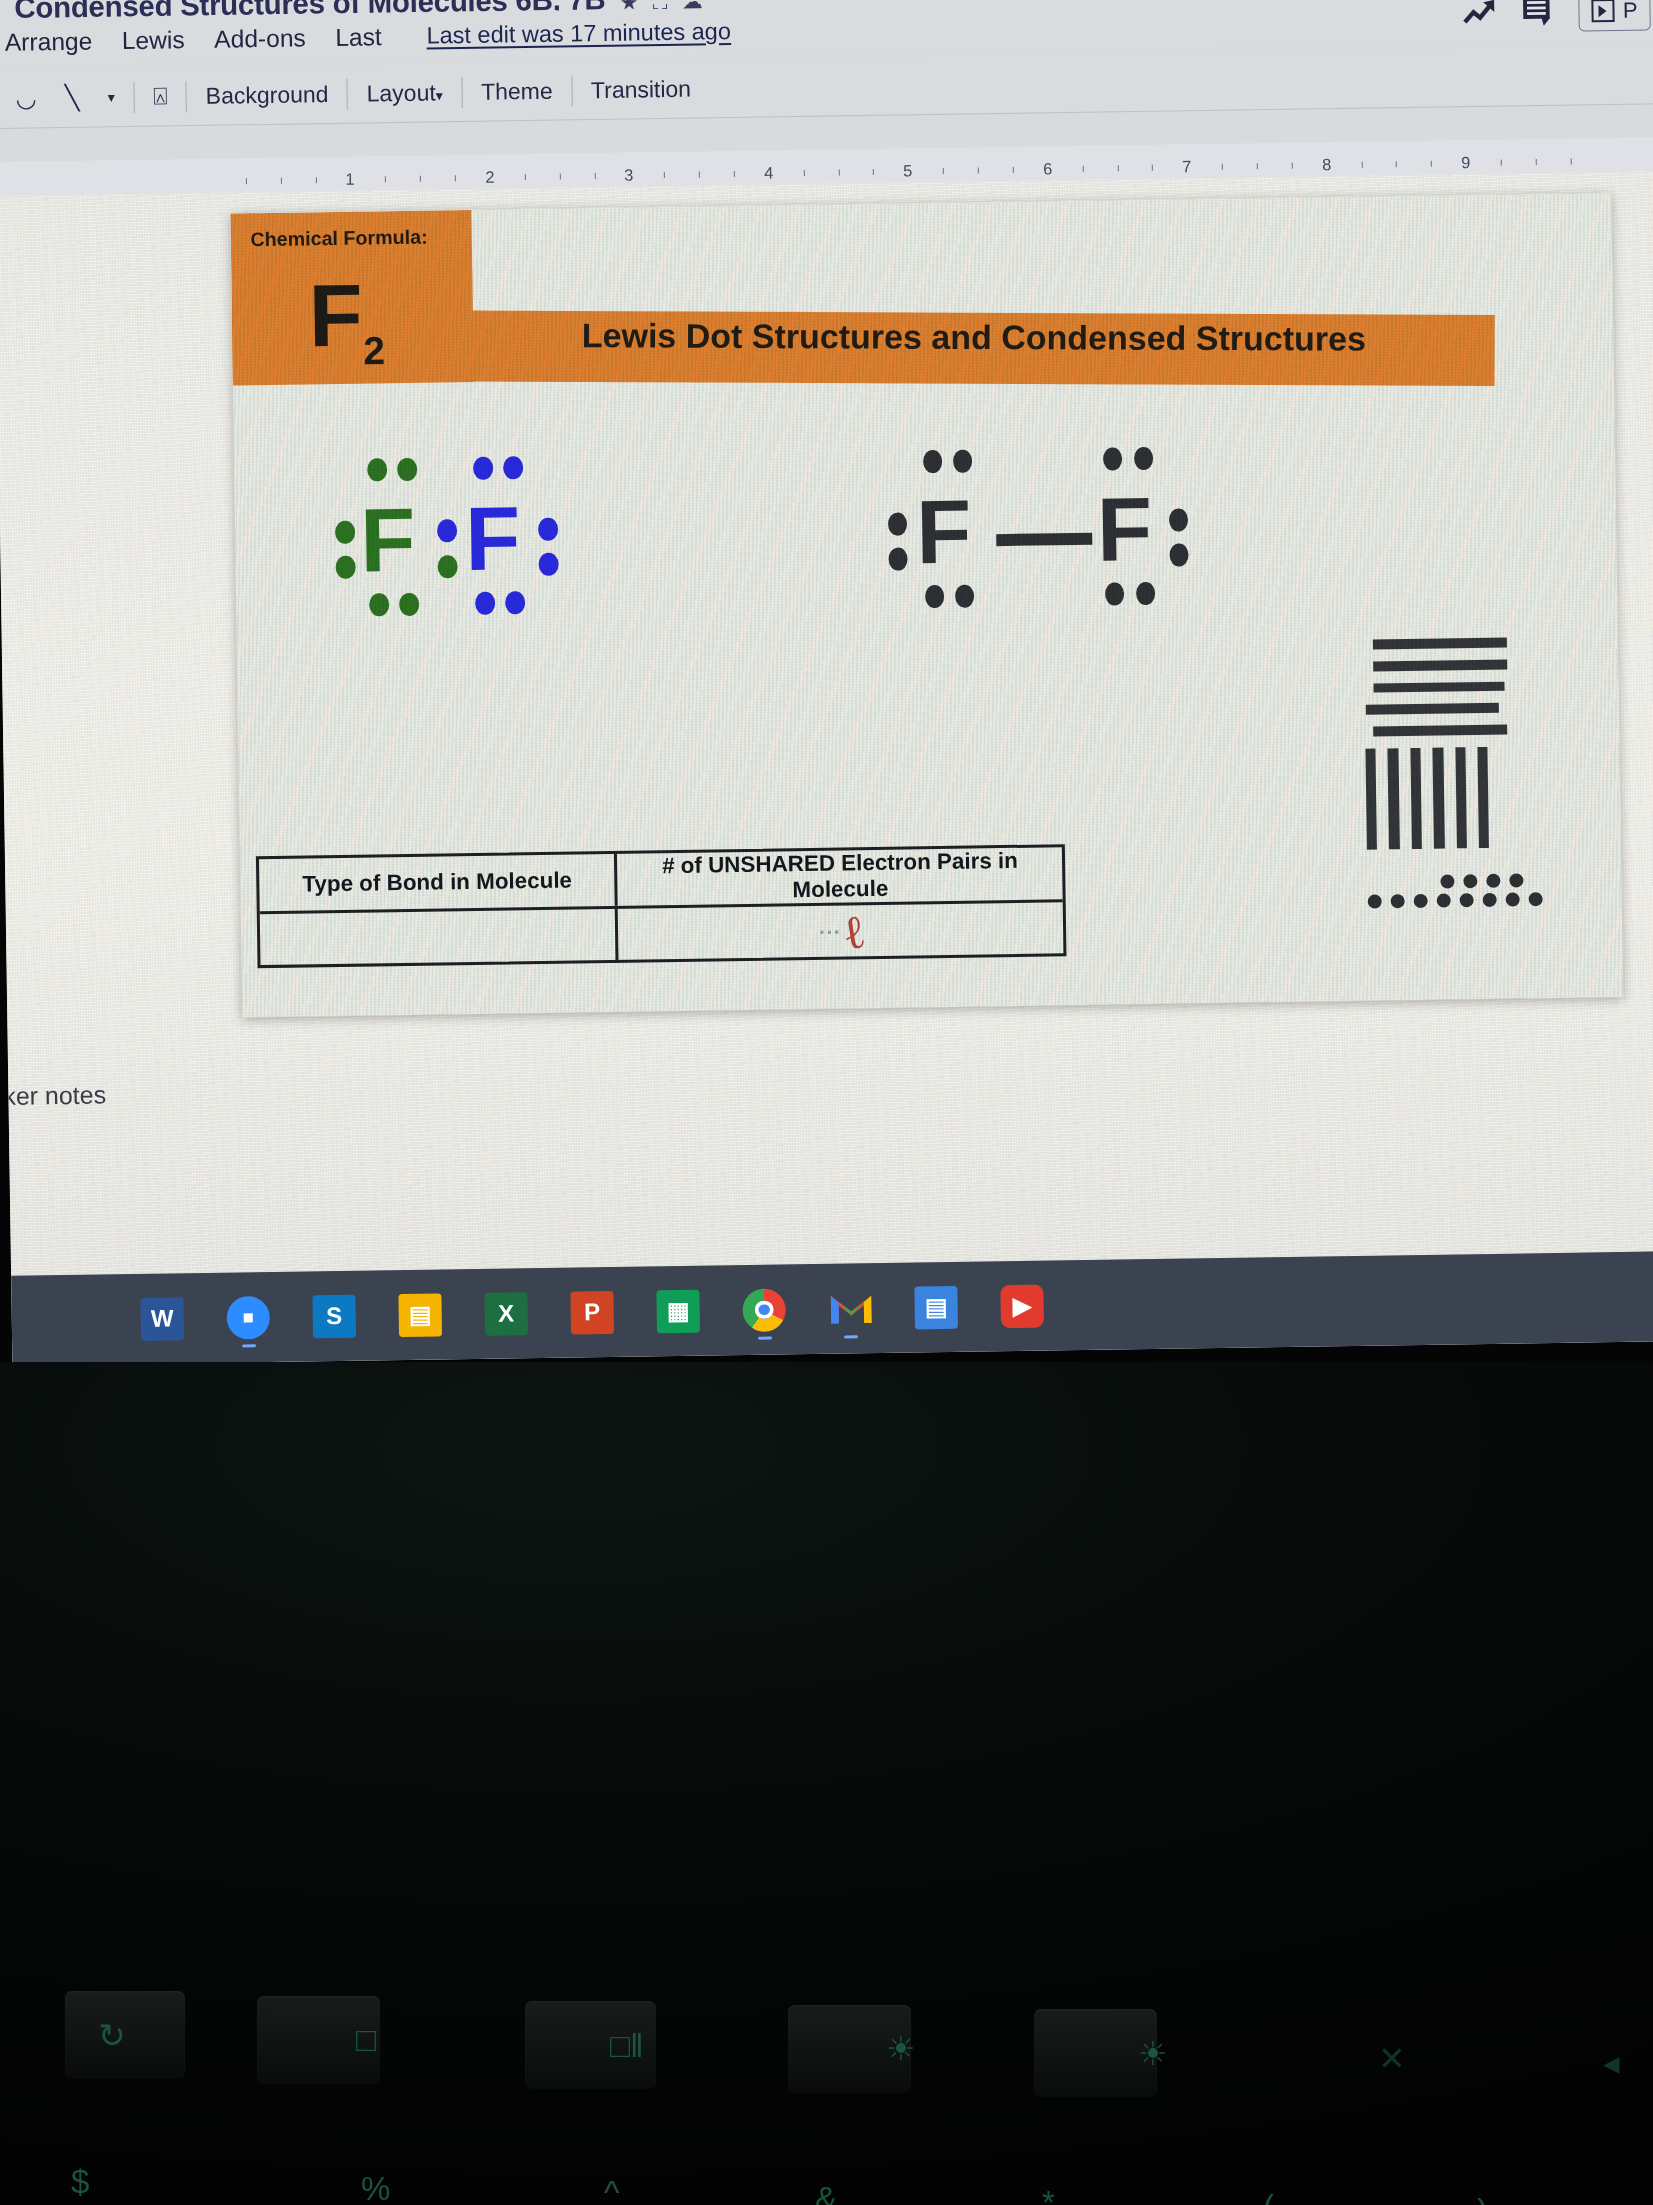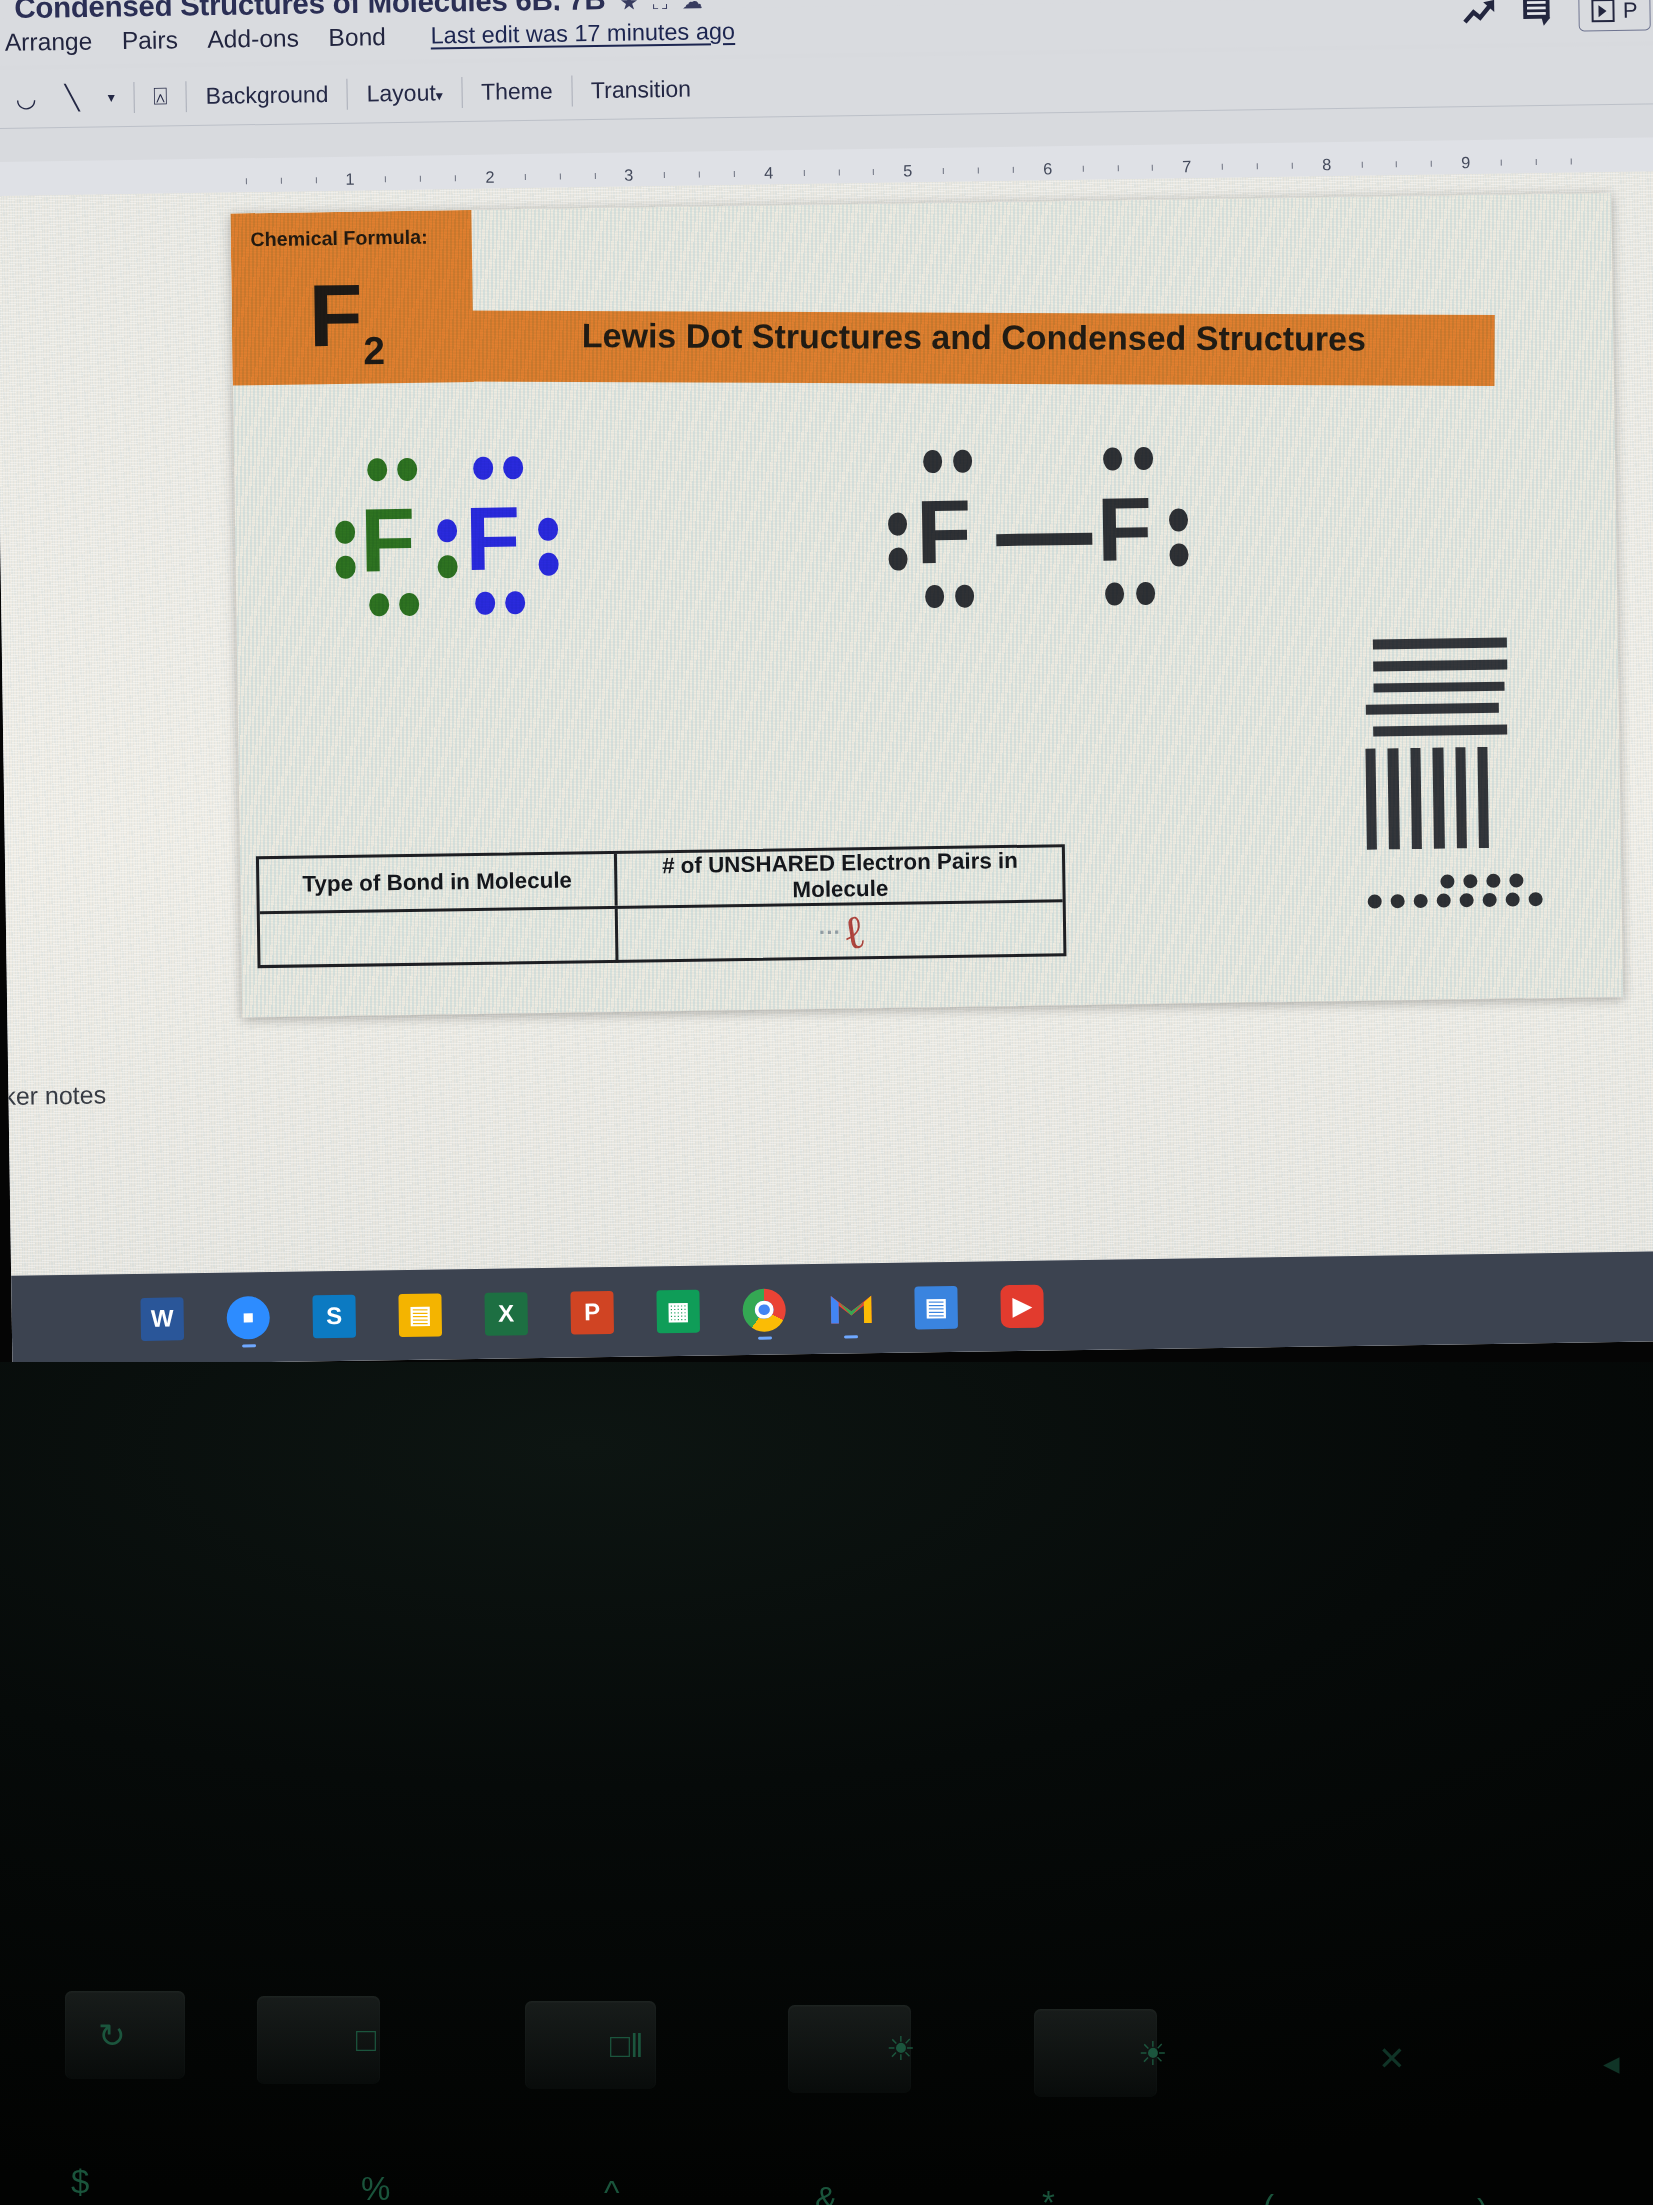--- a/index.html
+++ b/index.html
@@ -273,23 +273,23 @@
 
     <div class="chrome" id="titlebar">
       <span id="doc-title">Condensed Structures of Molecules 6B, 7B</span>
       <span class="tb-icon">★</span>
       <span class="tb-icon">⛶</span>
       <span class="tb-icon">☁</span>
     </div>
 
     <div class="chrome" id="menubar">
       <span class="mi">Arrange</span>
-      <span class="mi">Pairs</span>
+      <span class="mi">Lewis</span>
       <span class="mi">Add-ons</span>
-      <span class="mi">Bond</span>
+      <span class="mi">Last</span>
       <span id="lastedit">Last edit was 17 minutes ago</span>
     </div>
 
     <div id="menu-right">
       <svg width="34" height="28.4" viewBox="0 0 62 52">
         <polyline points="4,44 20,26 32,36 54,10" fill="none" stroke="#23263f" stroke-width="8"></polyline>
         <polygon points="58,4 58,26 38,8" fill="#23263f"></polygon>
       </svg>
       <svg width="32" height="33" viewBox="0 0 58 60">
         <rect x="3" y="3" width="48" height="40" fill="#23263f"></rect>

